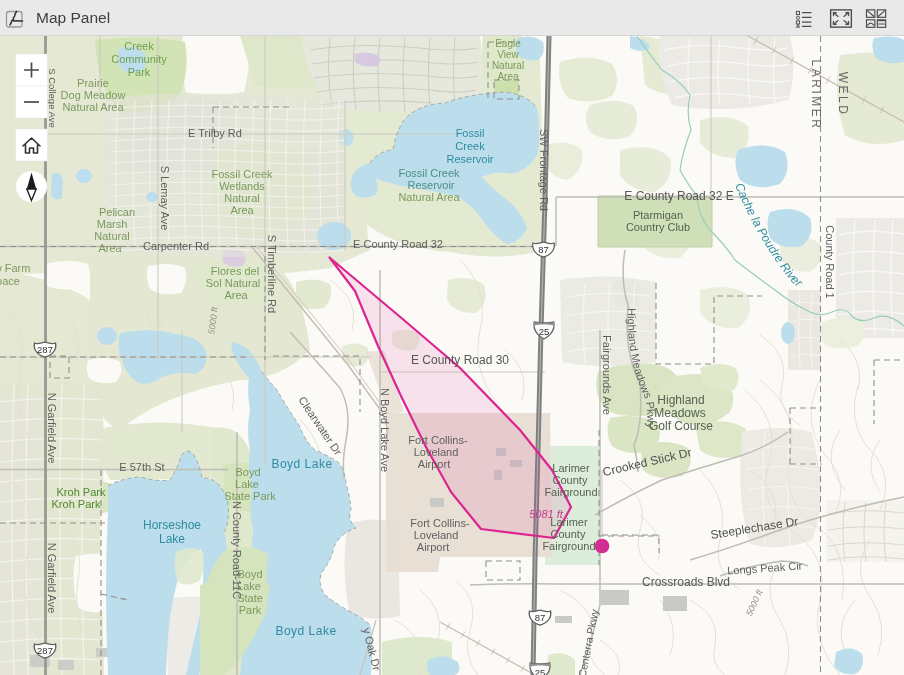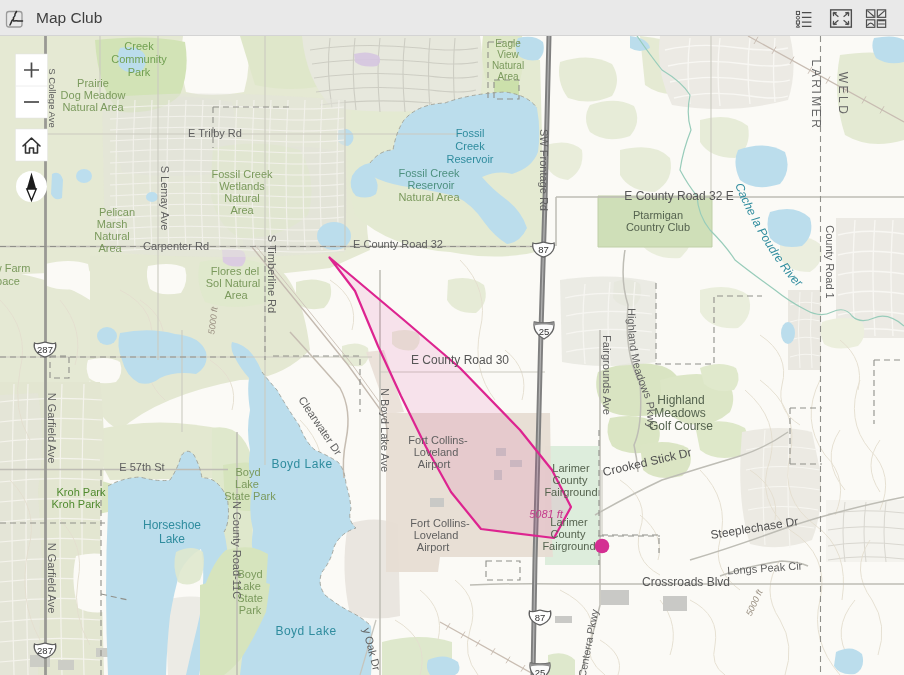--- a/index.html
+++ b/index.html
@@ -14,21 +14,21 @@
 <body>
 <div id="app">
 
 <div id="hdr">
 
   <svg width="36" height="36" style="position:absolute;left:0;top:0">
     <rect x="6.5" y="11.5" width="15.5" height="15.5" rx="2.5" fill="none" stroke="#9b9b9b" stroke-width="1.3"></rect>
     <path d="M10 25 Q11.5 22 12 20.5 Q14 19.5 13.5 17.5 Q15.5 16 15 14 L16.5 11.5 M13.5 21 Q17 20.5 18 21 L22.5 21" fill="none" stroke="#2e2e2e" stroke-width="1.5" stroke-linecap="round"></path>
   </svg>
 
-  <div class="title">Map Club</div>
+  <div class="title">Map Panel</div>
 
   <svg width="19" height="19" style="position:absolute;left:794px;top:9px" viewBox="0 0 24 24">
     <rect x="3" y="3" width="4" height="4" fill="none" stroke="#4d4d4d" stroke-width="1.2"></rect>
     <circle cx="5" cy="11" r="2" fill="none" stroke="#4d4d4d" stroke-width="1.2"></circle>
     <rect x="3" y="15" width="4" height="4" fill="none" stroke="#4d4d4d" stroke-width="1.2"></rect>
     <path d="M3 23 L5 19.5 L7 23 Z" fill="none" stroke="#4d4d4d" stroke-width="1.2"></path>
     <path d="M10 4.5 H22 M10 10.5 H22 M10 16.5 H22 M10 22 H22" stroke="#4d4d4d" stroke-width="1.6"></path>
   </svg>
 
   <svg width="24" height="19" style="position:absolute;left:829px;top:9px" viewBox="0 0 26 22">

